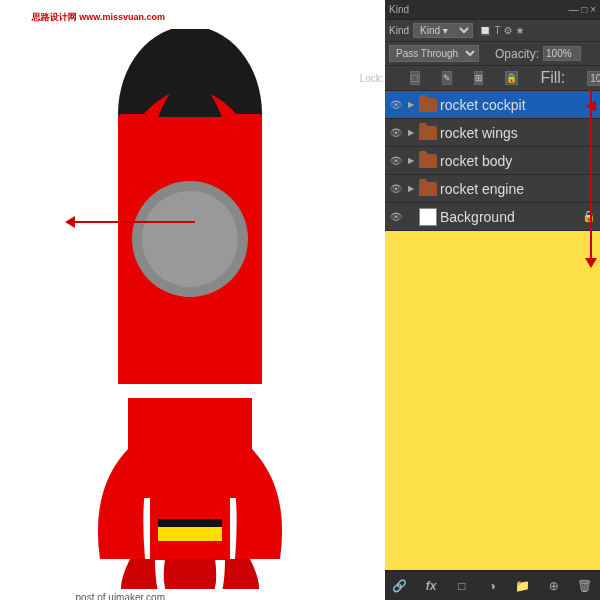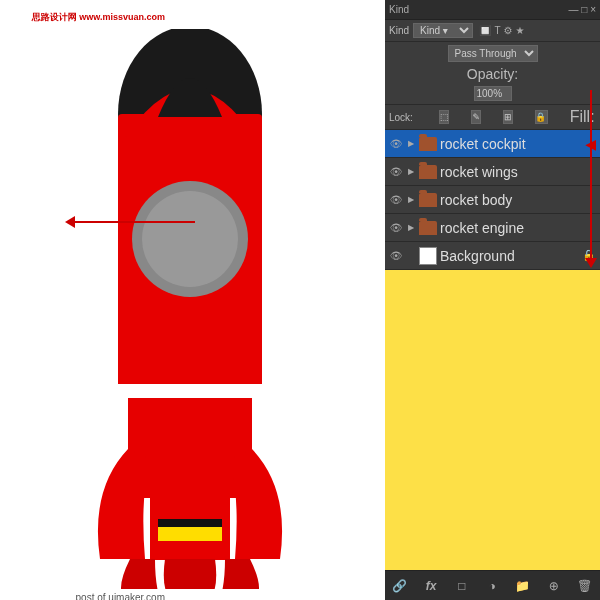--- a/index.html
+++ b/index.html
@@ -69,51 +69,52 @@
     }
 
     
     .ps-blend-row {
       display: flex;
       align-items: center;
       padding: 3px 4px;
       background: #3c3c3c;
       border-bottom: 1px solid #2a2a2a;
       gap: 4px;
-      flex-direction: column;
     }
     .ps-blend-select {
       background: #5a5a5a;
       border: 1px solid #666;
       color: #ccc;
       font-size: 10px;
       padding: 1px 2px;
       width: 90px;
     }
     .ps-opacity-label {
       color: #bbb;
-      font-size: 14px;
+      font-size: 12px;
+      margin-left: 12px;
     }
     .ps-opacity-value {
       color: #ccc;
       font-size: 10px;
       background: #5a5a5a;
       border: 1px solid #666;
       width: 38px;
       padding: 1px 2px;
     }
 
     
     .ps-lock-row {
       display: flex;
       align-items: center;
       padding: 3px 4px;
       background: #3c3c3c;
       border-bottom: 1px solid #2a2a2a;
       gap: 22px;
+      justify-content: center;
     }
     .ps-lock-label {
       color: #bbb;
       font-size: 10px;
       margin-right: 4px;
     }
     .ps-lock-icon {
       width: 14px; height: 14px;
       background: #5a5a5a;
       border: 1px solid #666;

